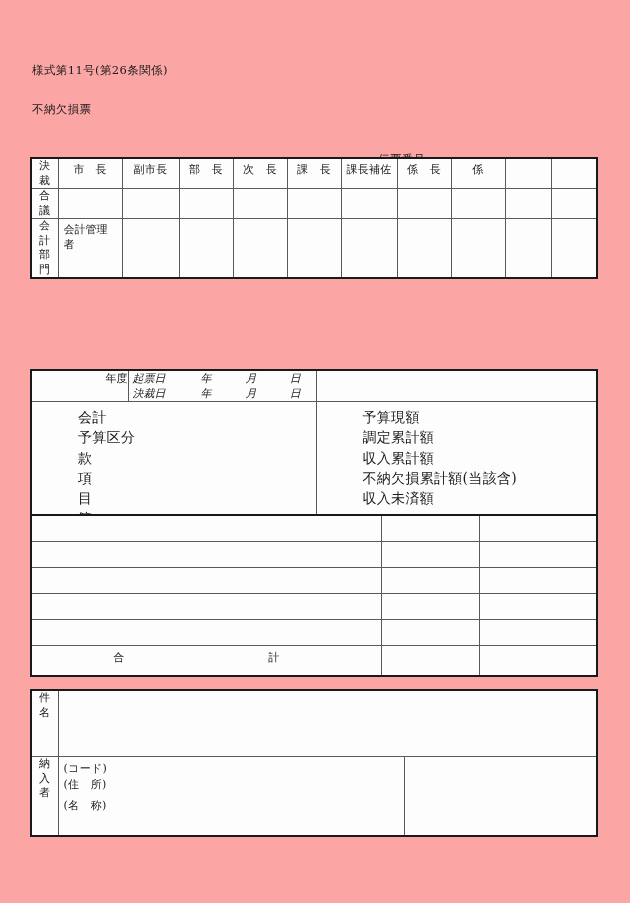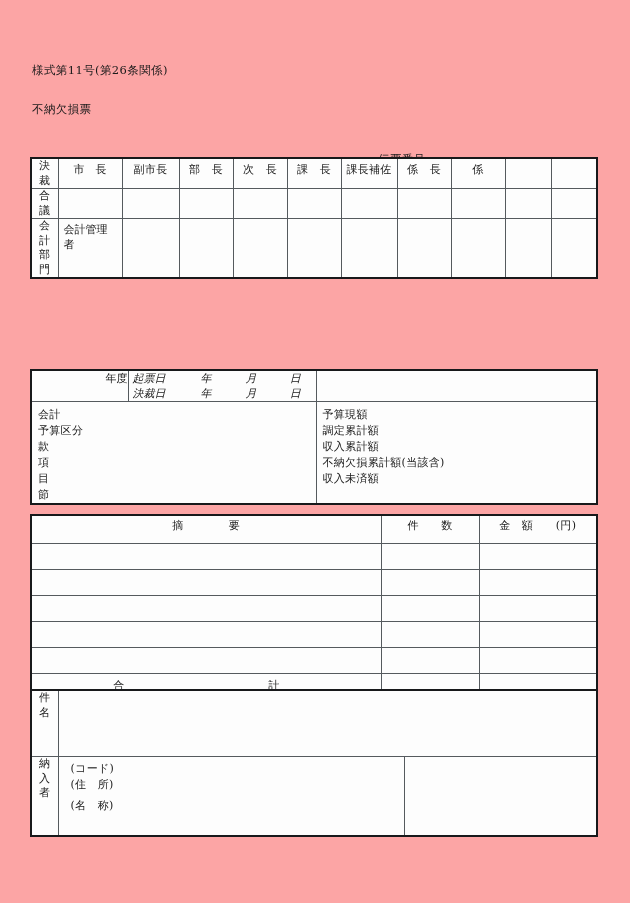--- a/index.html
+++ b/index.html
@@ -107,23 +107,24 @@
   .dday   { width: 40px; text-align: center; }
 
   .year-cell {
     text-align: right;
     padding: 6px 6px 0 0;
     font-size: 11px;
   }
 
   .stack {
     padding: 5px 0 0 6px;
-    font-size: 11px;
+    font-size: 14px;
     line-height: 1.45;
     letter-spacing: 0.3px;
+    margin-left: 40px;
   }
   .stack span { display: block; white-space: nowrap; }
 
   
   #summary-table { left: 30px; top: 514px; width: 566px; }
   #summary-table td { height: 25px; }
   .sum-head td { height: 20px; }
   .sum-head .c {
     text-align: center;
     padding-top: 2px;
@@ -136,21 +137,21 @@
     margin-left: 19px;
   }
   .wide-sp { letter-spacing: 20px; padding-left: 20px; }
 
   
   #bottom-table { left: 30px; top: 689px; width: 566px; }
   .bn-name td  { height: 65px; }
   .bn-payer td { height: 78px; }
 
   .payer-lines {
-    padding: 4px 0 0 12px;
+    padding: 4px 0 0 5px;
     font-size: 11px;
     line-height: 1.42;
     letter-spacing: 0.3px;
   }
   .payer-lines span { display: block; white-space: nowrap; }
   .payer-gap { height: 6px; }
 </style>
 </head>
 <body>
 
@@ -319,25 +320,20 @@
     </table>
 
   <table class="tbl outer" id="summary-table">
     <colgroup>
       <col style="width:350px">
       <col style="width:98px">
       <col style="width:118px">
     </colgroup>
 
     <tbody>
-        <tr class="sum-head">
-      <td class="c wide-sp">摘　　　　要</td>
-      <td class="c">件　　数</td>
-      <td class="c">金　額　　(円)</td>
-    </tr>
 
     <tr>
       <td></td>
       <td></td>
       <td></td>
     </tr>
     <tr>
       <td></td>
       <td></td>
       <td></td>

